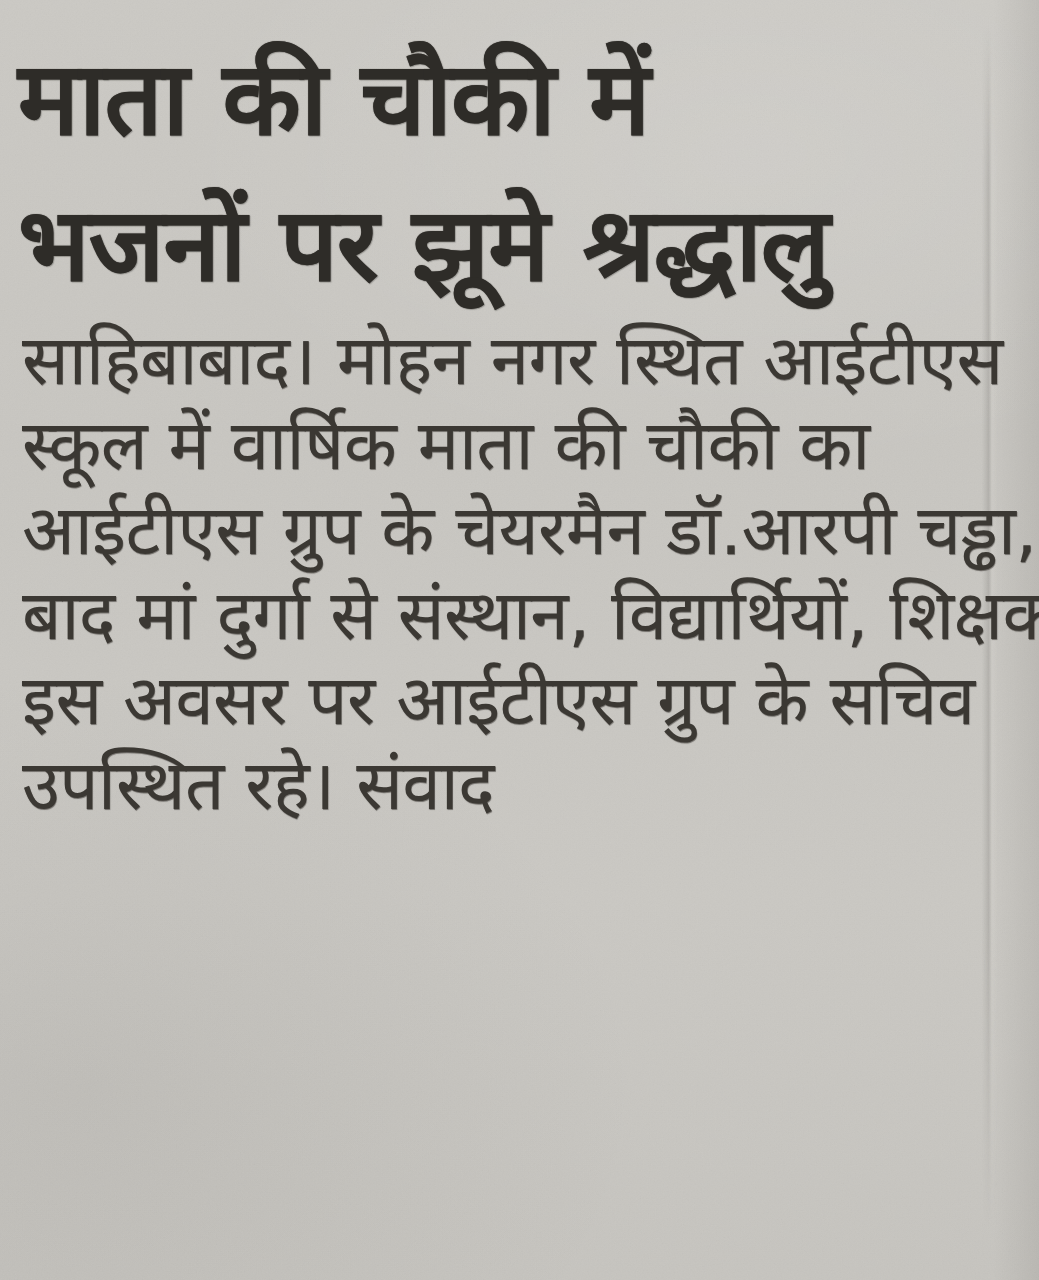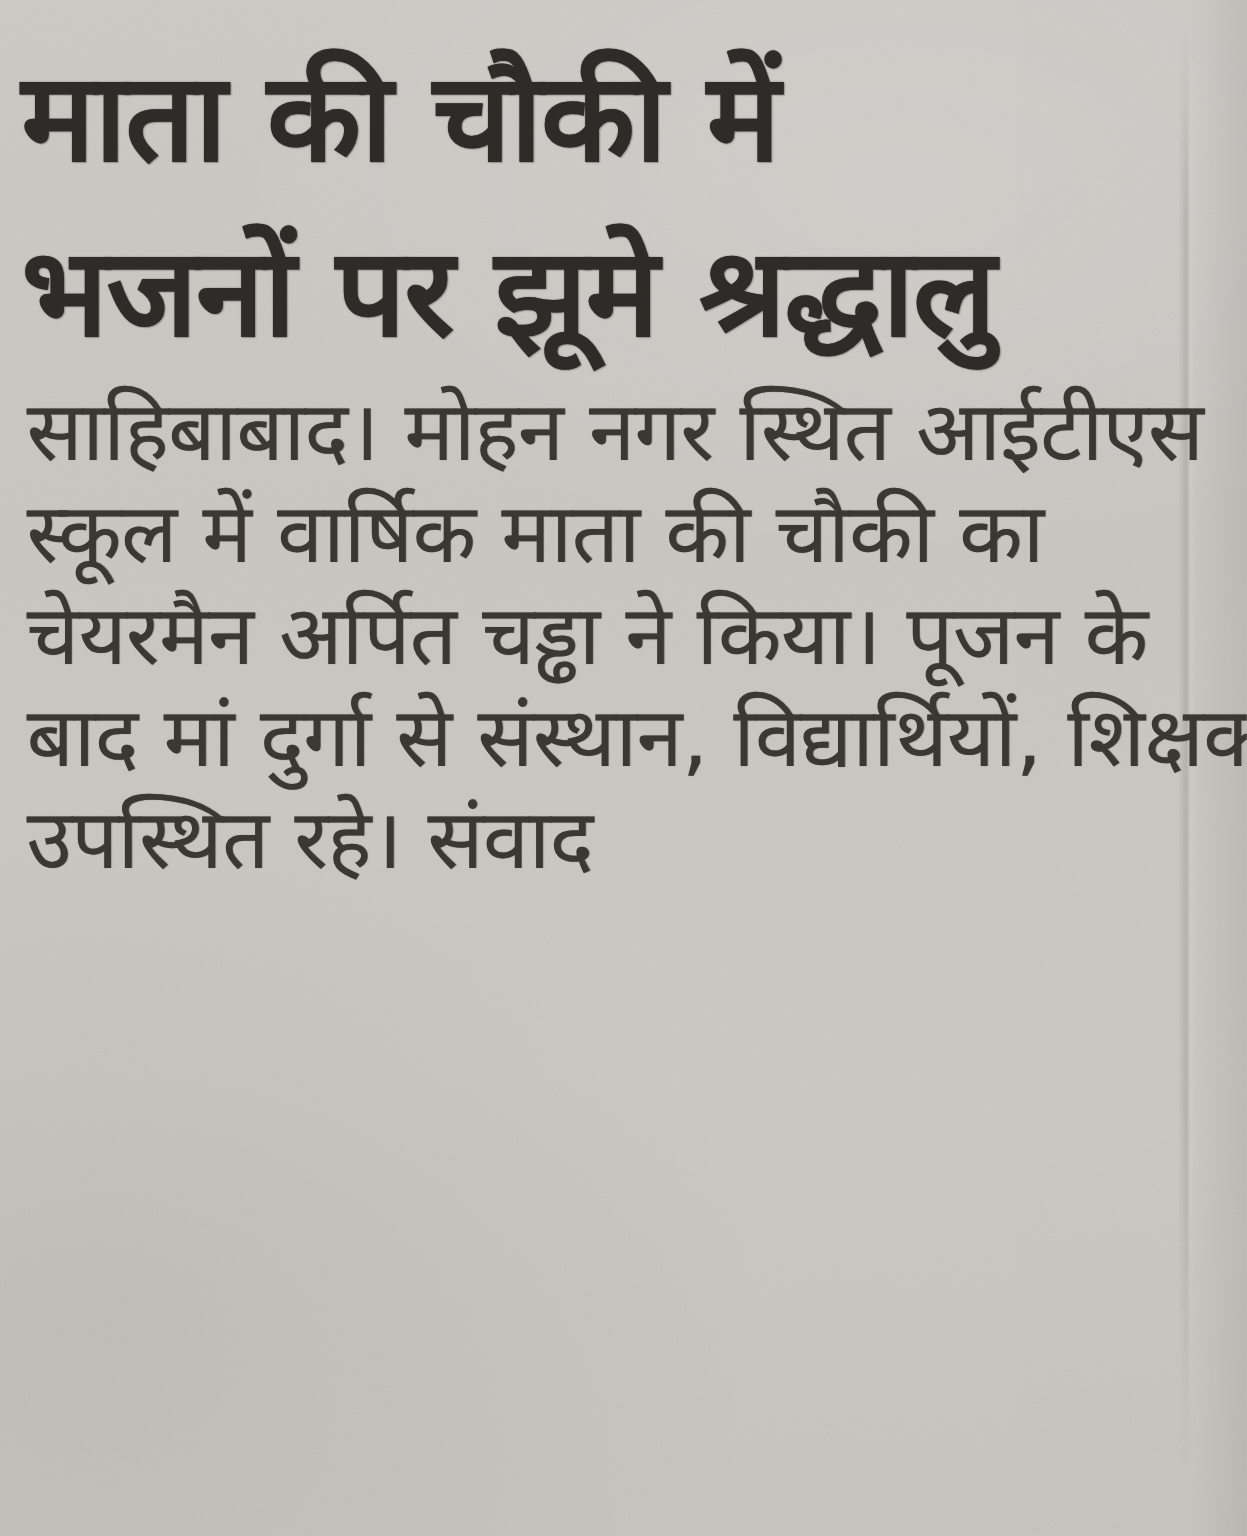--- a/index.html
+++ b/index.html
@@ -85,18 +85,19 @@
   <div class="crease"></div>
 
   <h1 class="headline">
     <span class="hl-line">माता की चौकी में</span>
     <span class="hl-line">भजनों पर झूमे श्रद्धालु</span>
   </h1>
 
   <div class="article-body">
     <span class="b-line">साहिबाबाद। मोहन नगर स्थित आईटीएस</span>
     <span class="b-line">स्कूल में वार्षिक माता की चौकी का</span>
-    <span class="b-line">चेयरमैन अर्पित चड्ढा ने किया। पूजन के</span>
+    <span class="b-line">आईटीएस ग्रुप के चेयरमैन डॉ.आरपी चड्ढा,</span>
     <span class="b-line">बाद मां दुर्गा से संस्थान, विद्यार्थियों, शिक्षकों</span>
+    <span class="b-line">इस अवसर पर आईटीएस ग्रुप के सचिव</span>
     <span class="b-line">उपस्थित रहे। संवाद</span>
   </div>
 
 </div>
 
 </body></html>

